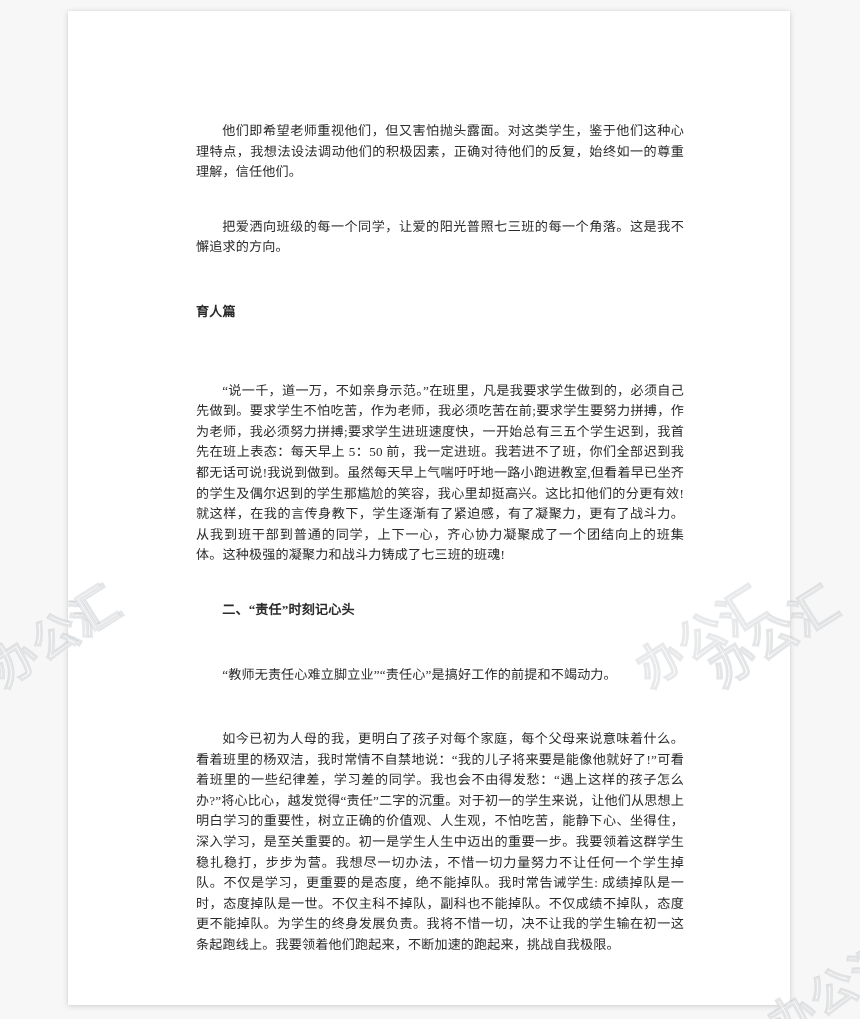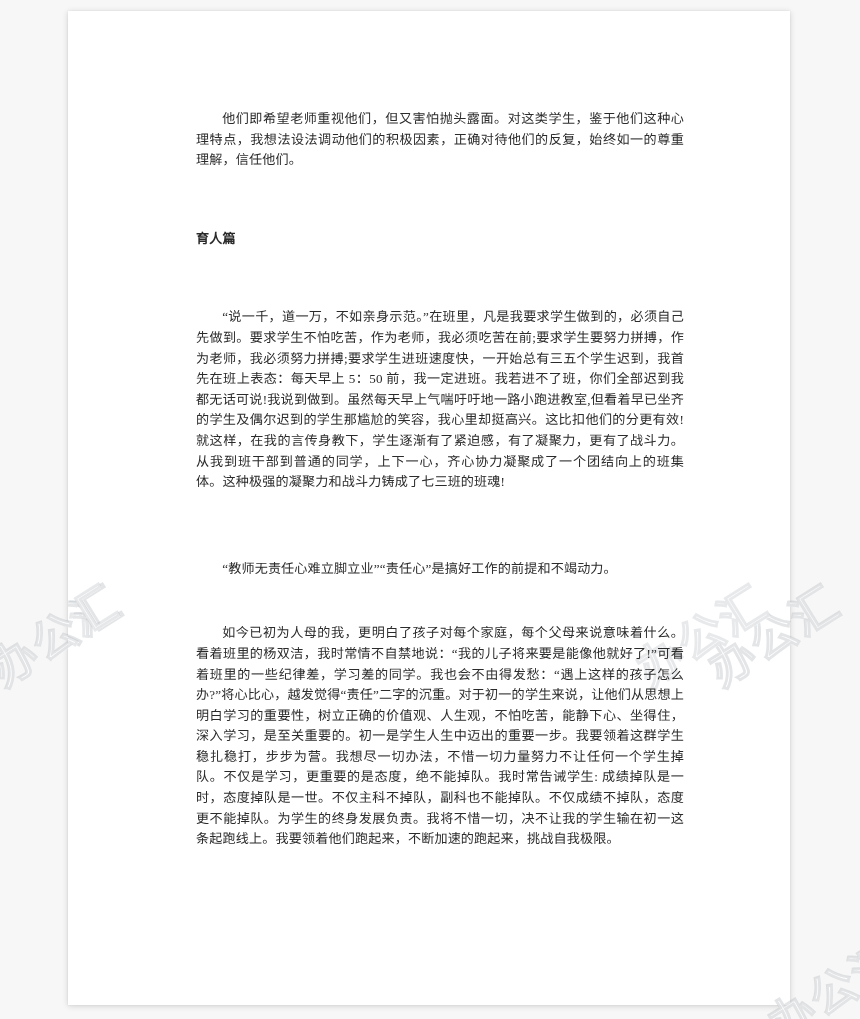--- a/index.html
+++ b/index.html
@@ -25,21 +25,21 @@
     height: 994px;
     background: #ffffff;
     box-shadow: 0 1px 6px rgba(0,0,0,0.16), 0 0 1px rgba(0,0,0,0.10);
     overflow: hidden;
   }
 
   
   #doc-body {
     position: absolute;
     left: 128px;
-    top: 98px;
+    top: 110px;
     width: 488px;
     z-index: 3;
   }
 
   .para,
   .heading,
   .subheading,
   .quote-line {
     color: #2b2b2b;
     font-size: 13.1px;
@@ -67,21 +67,21 @@
   }
 
   .subheading {
     font-weight: bold;
     text-indent: 2em;
     margin: 0 0 20px 0;
   }
 
   .quote-line {
     text-indent: 2em;
-    margin: 8px 0 20px 0;
+    margin: 0 0 20px 0;
   }
 
   .spacer-lg { height: 24px; }
   .spacer-md { height: 14px; }
 
   
   .watermark {
     position: absolute;
     z-index: 2;
     pointer-events: none;
@@ -130,34 +130,36 @@
 
   <div class="wm-in wm-in-a">办公汇</div>
   <div class="wm-in wm-in-b">办公汇</div>
 
   <div id="doc-body">
 
     <p class="para">他们即希望老师重视他们，但又害怕抛头露面。对这类学生，鉴于他们这种心理特点，我想法设法调动他们的积极因素，正确对待他们的反复，始终如一的尊重理解，信任他们。</p>
 
     <div class="spacer-md"></div>
 
+    <p class="para">把爱洒向班级的每一个同学，让爱的阳光普照七三班的每一个角落。这是我不懈追求的方向。</p>
 
     <div class="spacer-lg"></div>
 
     <p class="heading">育人篇</p>
 
     <div class="spacer-lg"></div>
 
 
     <div class="spacer-md"></div>
 
     <p class="para">“说一千，道一万，不如亲身示范。”在班里，凡是我要求学生做到的，必须自己先做到。要求学生不怕吃苦，作为老师，我必须吃苦在前;要求学生要努力拼搏，作为老师，我必须努力拼搏;要求学生进班速度快，一开始总有三五个学生迟到，我首先在班上表态：每天早上 5：50 前，我一定进班。我若进不了班，你们全部迟到我都无话可说!我说到做到。虽然每天早上气喘吁吁地一路小跑进教室,但看着早已坐齐的学生及偶尔迟到的学生那尴尬的笑容，我心里却挺高兴。这比扣他们的分更有效!就这样，在我的言传身教下，学生逐渐有了紧迫感，有了凝聚力，更有了战斗力。从我到班干部到普通的同学，上下一心，齐心协力凝聚成了一个团结向上的班集体。这种极强的凝聚力和战斗力铸成了七三班的班魂!</p>
 
     <div class="spacer-md"></div>
 
+    <p class="subheading">二、“责任”时刻记心头</p>
 
     <div class="spacer-lg"></div>
 
     <p class="quote-line">“教师无责任心难立脚立业”“责任心”是搞好工作的前提和不竭动力。</p>
 
     <div class="spacer-lg"></div>
 
     <p class="para tight">如今已初为人母的我，更明白了孩子对每个家庭，每个父母来说意味着什么。看着班里的杨双洁，我时常情不自禁地说：“我的儿子将来要是能像他就好了!”可看着班里的一些纪律差，学习差的同学。我也会不由得发愁：“遇上这样的孩子怎么办?”将心比心，越发觉得“责任”二字的沉重。对于初一的学生来说，让他们从思想上明白学习的重要性，树立正确的价值观、人生观，不怕吃苦，能静下心、坐得住，深入学习，是至关重要的。初一是学生人生中迈出的重要一步。我要领着这群学生稳扎稳打，步步为营。我想尽一切办法，不惜一切力量努力不让任何一个学生掉队。不仅是学习，更重要的是态度，绝不能掉队。我时常告诫学生: 成绩掉队是一时，态度掉队是一世。不仅主科不掉队，副科也不能掉队。不仅成绩不掉队，态度更不能掉队。为学生的终身发展负责。我将不惜一切，决不让我的学生输在初一这条起跑线上。我要领着他们跑起来，不断加速的跑起来，挑战自我极限。</p>
 
   </div>

